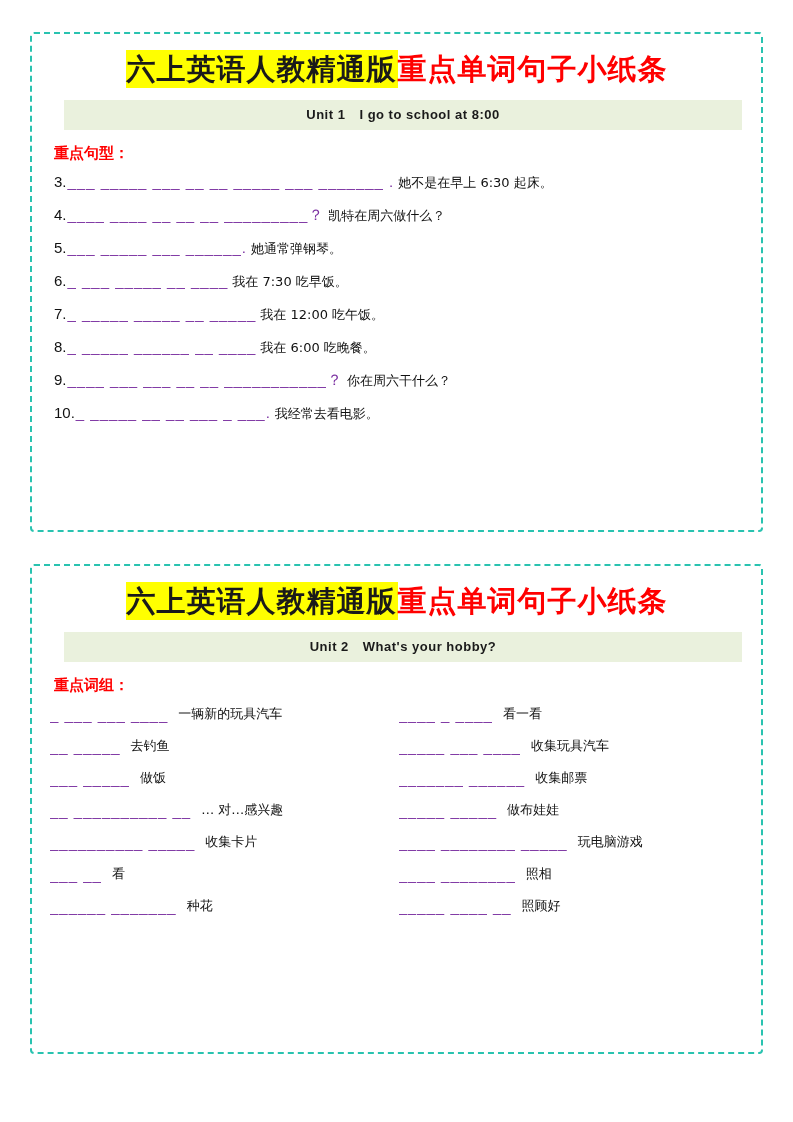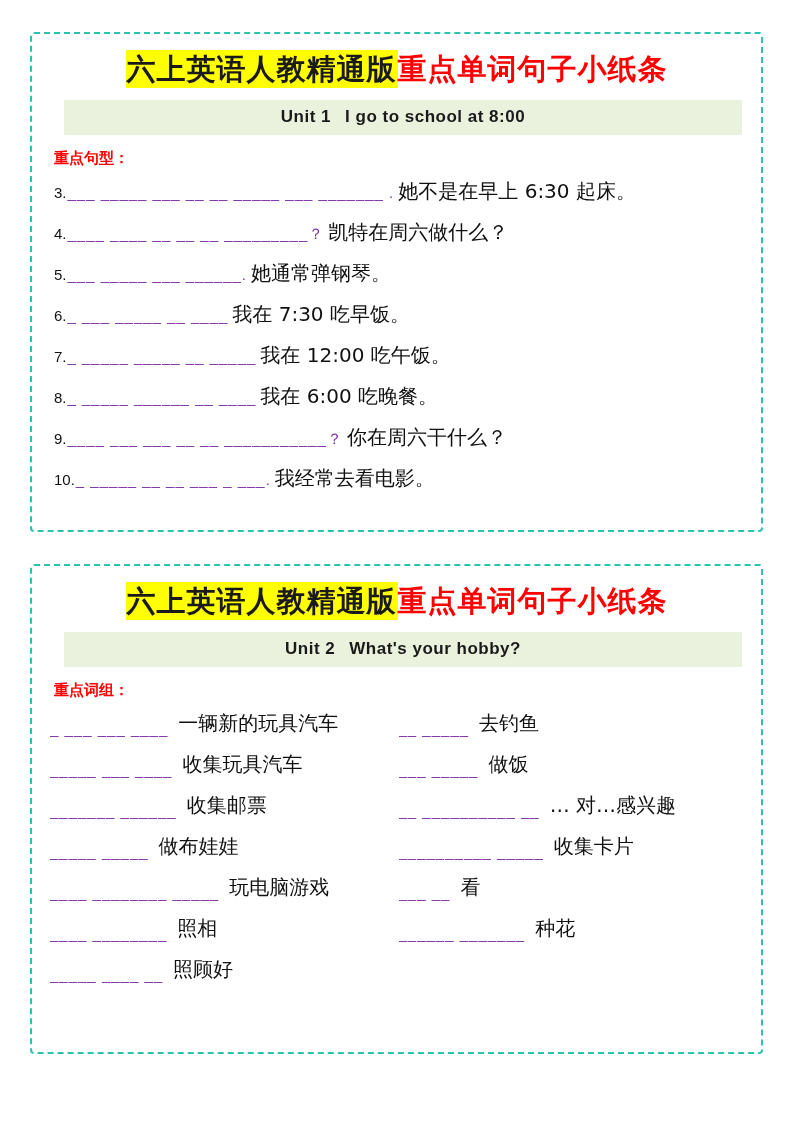--- a/index.html
+++ b/index.html
@@ -49,21 +49,21 @@
     font-family: "DejaVu Sans", sans-serif;
     font-weight: bold;
     font-size: 29px;
     color: #ff0000;
     letter-spacing: 1px;
   }
   .unit-bar {
     background: #eaf1dd;
     text-align: center;
     font-weight: bold;
-    font-size: 17px;
+    font-size: 13px;
     color: #1a1a1a;
     padding: 7px 0 8px 0;
     margin: 0 1px 14px 14px;
     letter-spacing: 0.5px;
   }
   .unit-bar .unit-label { margin-right: 14px; }
 
   .section-label {
     color: #ff0000;
     font-weight: bold;
@@ -90,21 +90,21 @@
   .blank {
     display: inline-block;
     color: #7a2fa0;
     letter-spacing: 1px;
     font-size: 15px;
     font-family: "Liberation Sans", sans-serif;
   }
   .cn {
     color: #111;
     font-family: "DejaVu Sans", sans-serif;
-    font-size: 20px;
+    font-size: 13px;
     margin-left: 4px;
   }
 
   
   .phrase-grid {
     display: grid;
     grid-template-columns: 1fr 1fr;
     row-gap: 14px;
     column-gap: 4px;
     margin-top: 6px;
@@ -184,20 +184,24 @@
       <span class="unit-label">Unit 2</span><span>What's your hobby?</span>
     </div>
     <div class="section-label">重点词组：</div>
 
     <div class="phrase-grid">
       <div class="phrase-cell">
         <span class="blank">_ ___ ___ ____</span>
         <span class="cn">一辆新的玩具汽车</span>
       </div>
       <div class="phrase-cell">
+        <span class="blank">____ _ ____</span>
+        <span class="cn">看一看</span>
+      </div>
+      <div class="phrase-cell">
         <span class="blank">__ _____</span>
         <span class="cn">去钓鱼</span>
       </div>
       <div class="phrase-cell">
         <span class="blank">_____ ___ ____</span>
         <span class="cn">收集玩具汽车</span>
       </div>
       <div class="phrase-cell">
         <span class="blank">___ _____</span>
         <span class="cn">做饭</span>

